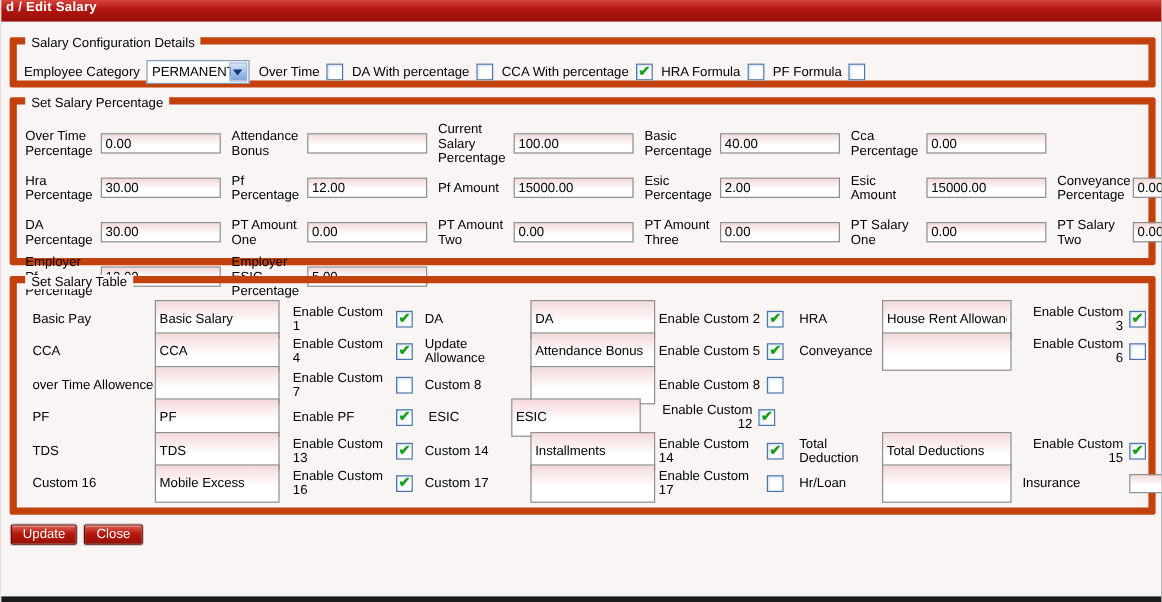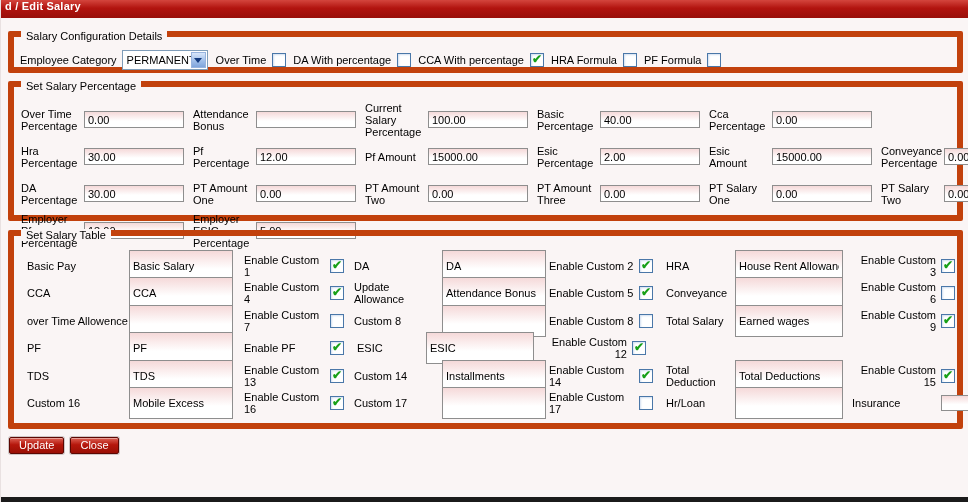--- a/index.html
+++ b/index.html
@@ -245,26 +245,20 @@
             <input class="tin tinp" value="" style="">
             <span class="ten">Enable Custom 7</span>
             <span class="cb"></span>
           </span>
         <span class="tgroup g2">
             <span class="tlbl">Custom 8</span>
             <input class="tin tinp" value="" style="">
             <span class="ten">Enable Custom 8</span>
             <span class="cb"></span>
           </span>
-        <span class="tgroup g3">
-            <span class="tlbl">Total Salary</span>
-            <input class="tin tinp" value="Earned wages" style="">
-            <span class="ten">Enable Custom 9</span>
-            <span class="cb checked"></span>
-          </span>
       </div>
 
       <div class="trow">
         <span class="tgroup g1">
             <span class="tlbl">PF</span>
             <input class="tin tinp" value="PF" style="">
             <span class="ten">Enable PF</span>
             <span class="cb checked"></span>
           </span>
         <span class="tgroup g3">

